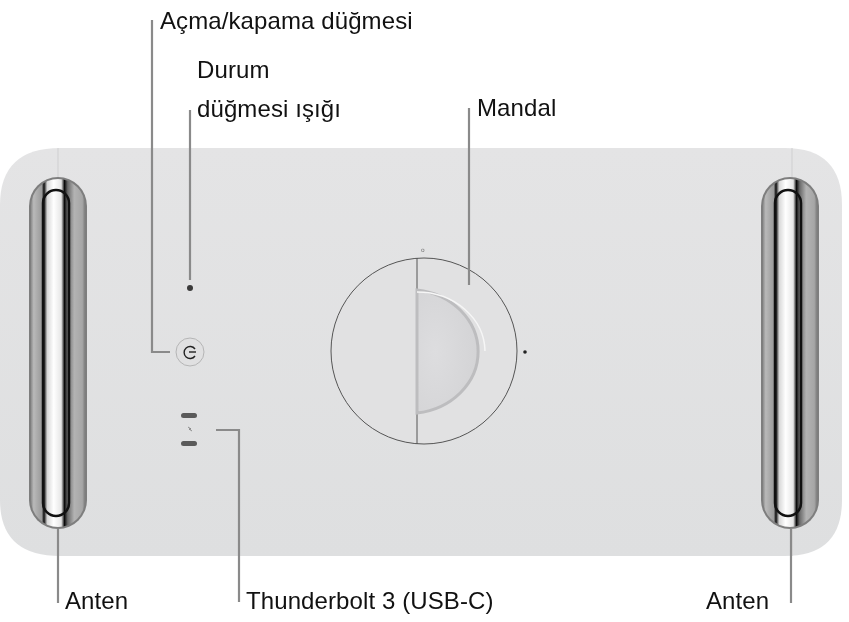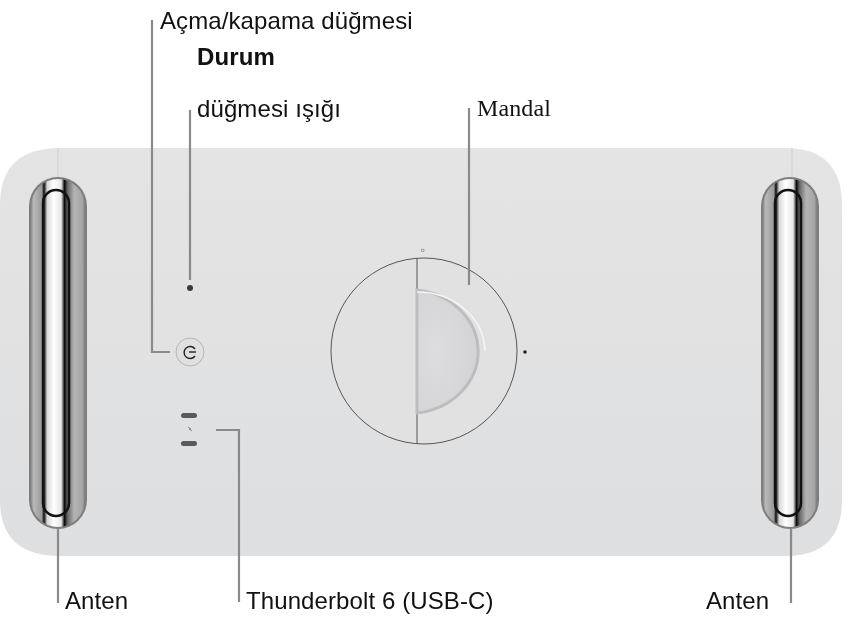--- a/index.html
+++ b/index.html
@@ -94,23 +94,23 @@
       <polyline points="216,430 239,430 239,602"></polyline>
 
       <line x1="58" y1="529" x2="58" y2="603"></line>
 
       <line x1="791" y1="529" x2="791" y2="603"></line>
     </g>
   </svg>
 
   <div class="label" style="left:160px; top:7px;">Açma/kapama düğmesi</div>
 
-  <div class="label" style="left:197px; top:43px;font-weight:bold;">Durum</div>
+  <div class="label" style="left:197px; top:56px;">Durum</div>
   <div class="label" style="left:197px; top:95px;">düğmesi ışığı</div>
 
-  <div class="label" style="left:477px; top:94px;font-family:Liberation Serif, serif;">Mandal</div>
+  <div class="label" style="left:477px; top:94px;">Mandal</div>
 
   <div class="label" style="left:65px; top:587px;">Anten</div>
 
-  <div class="label" style="left:246px; top:587px;">Thunderbolt 6 (USB-C)</div>
+  <div class="label" style="left:246px; top:587px;">Thunderbolt 3 (USB-C)</div>
 
   <div class="label" style="left:706px; top:587px;">Anten</div>
 </div>
 
 </body></html>

